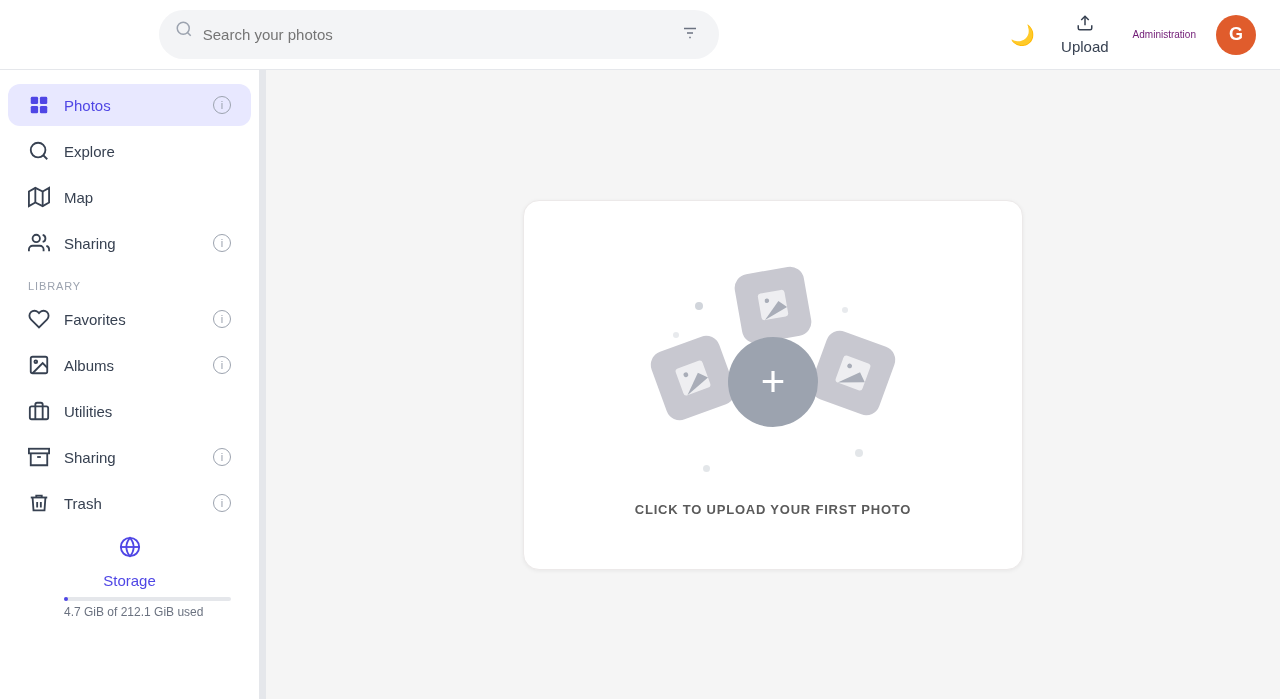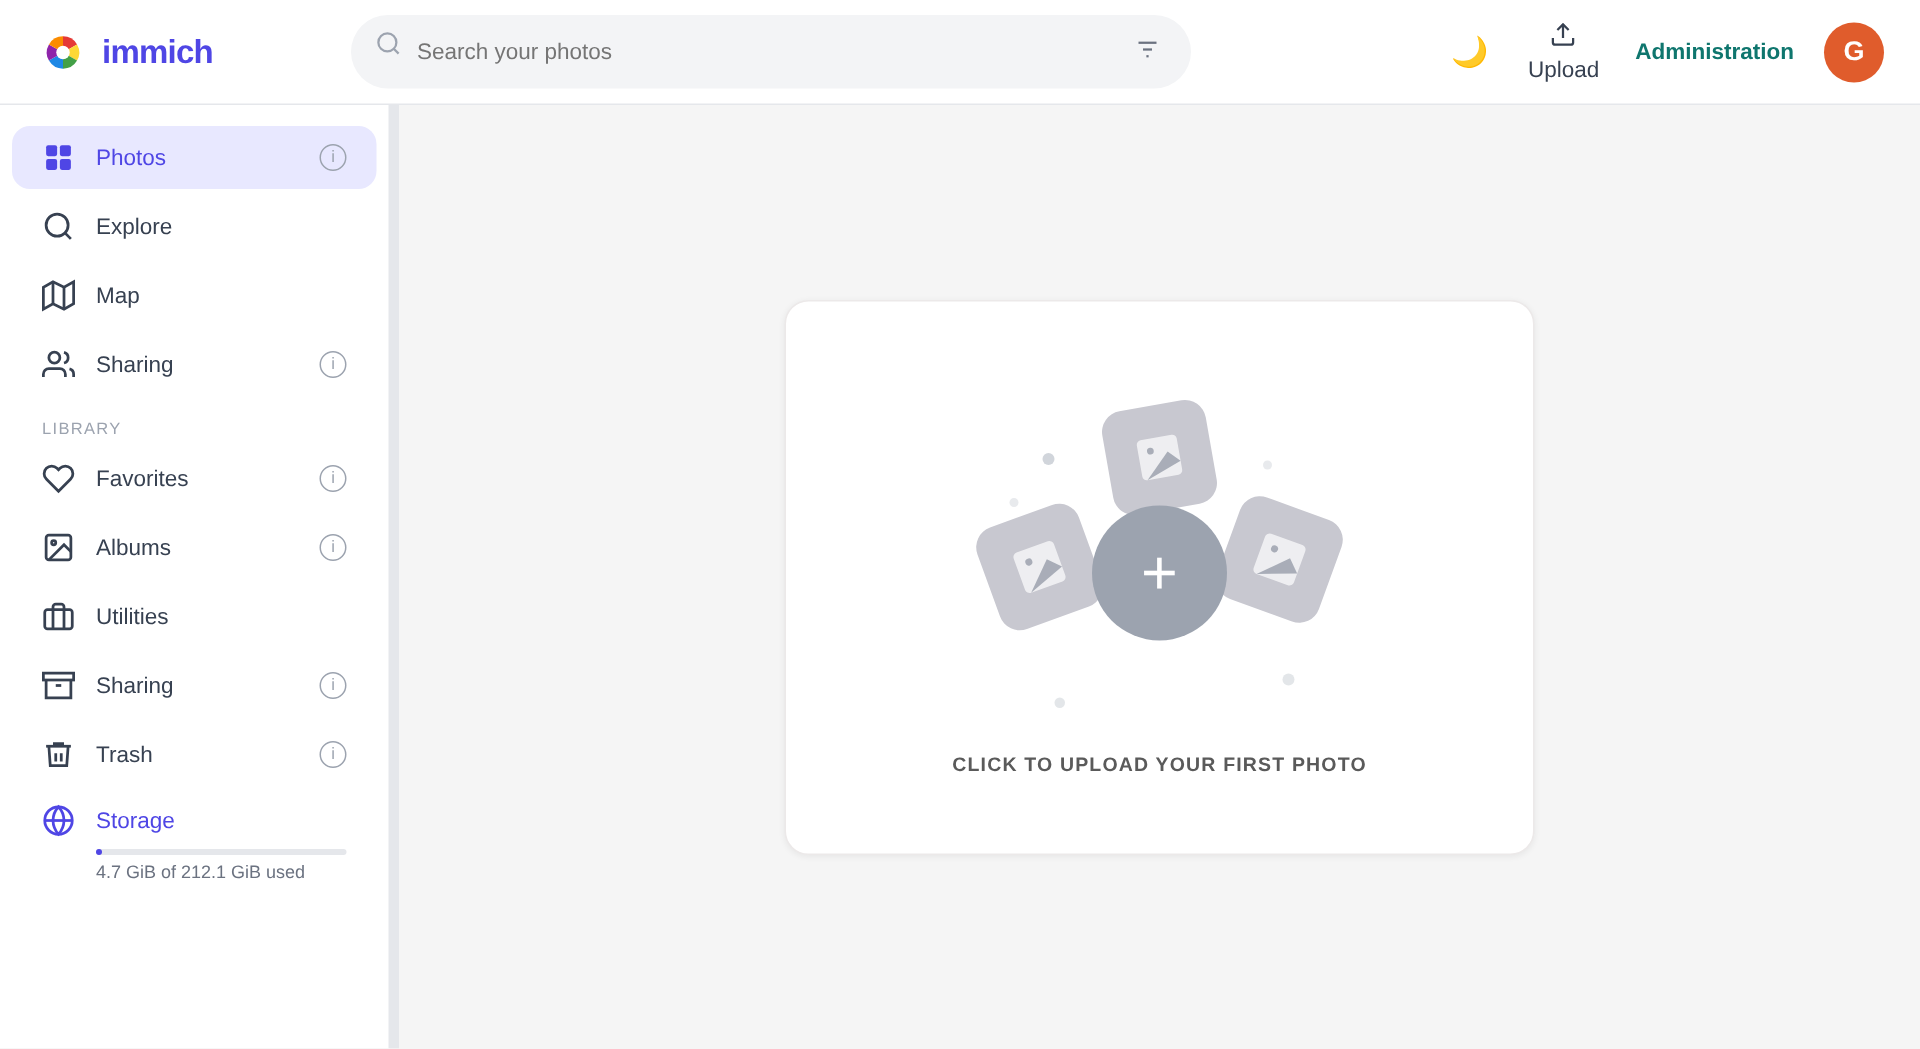--- a/index.html
+++ b/index.html
@@ -83,23 +83,23 @@
       font-size: 15px;
       color: #374151;
       font-weight: 500;
       padding: 6px 4px;
       flex-direction: column;
     }
     .admin-btn {
       background: none;
       border: none;
       cursor: pointer;
-      font-size: 15px;
-      color: #0f766e;
-      font-weight: 700;
+      font-size: 10px;
+      color: #701a75;
+      font-weight: 400;
       padding: 6px 4px;
     }
     .avatar {
       width: 40px;
       height: 40px;
       border-radius: 50%;
       background: #e05c2c;
       color: #fff;
       font-size: 18px;
       font-weight: 700;
@@ -182,20 +182,21 @@
     }
     .storage-label {
       display: flex;
       align-items: center;
       gap: 14px;
       font-size: 15px;
       font-weight: 500;
       color: #4f46e5;
       cursor: pointer;
       margin-bottom: 8px;
+      flex-direction: column;
     }
     .storage-label .item-icon {
       width: 22px;
       height: 22px;
       display: flex;
       align-items: center;
       justify-content: center;
     }
     .storage-bar-bg {
       height: 4px;
@@ -294,35 +295,20 @@
     .dot {
       position: absolute;
       border-radius: 50%;
       background: #d1d5db;
     }
   </style>
 </head>
 <body>
 
 <div class="header">
-  <a class="logo" href="#">
-
-    <svg class="logo-icon" viewBox="0 0 40 40">
-      <circle cx="20" cy="20" r="20" fill="#fff"></circle>
-
-      <path d="M20 20 L20 8 A12 12 0 0 1 30.4 14 Z" fill="#e53935"></path>
-      <path d="M20 20 L30.4 14 A12 12 0 0 1 30.4 26 Z" fill="#fdd835"></path>
-      <path d="M20 20 L30.4 26 A12 12 0 0 1 20 32 Z" fill="#43a047"></path>
-      <path d="M20 20 L20 32 A12 12 0 0 1 9.6 26 Z" fill="#1e88e5"></path>
-      <path d="M20 20 L9.6 26 A12 12 0 0 1 9.6 14 Z" fill="#8e24aa"></path>
-      <path d="M20 20 L9.6 14 A12 12 0 0 1 20 8 Z" fill="#fb8c00"></path>
-      <circle cx="20" cy="20" r="5" fill="#fff"></circle>
-    </svg>
-    <span class="logo-text">immich</span>
-  </a>
 
   <div class="search-bar">
     <svg class="search-icon-svg" width="18" height="18" viewBox="0 0 24 24" fill="none" stroke="currentColor" stroke-width="2">
       <circle cx="11" cy="11" r="8"></circle>
         <line x1="21" y1="21" x2="16.65" y2="16.65"></line>
     </svg>
     <input type="text" placeholder="Search your photos" style="">
     <button class="filter-icon-btn">
       <svg width="18" height="18" viewBox="0 0 24 24" fill="none" stroke="currentColor" stroke-width="2">
         <line x1="4" y1="6" x2="20" y2="6"></line>

